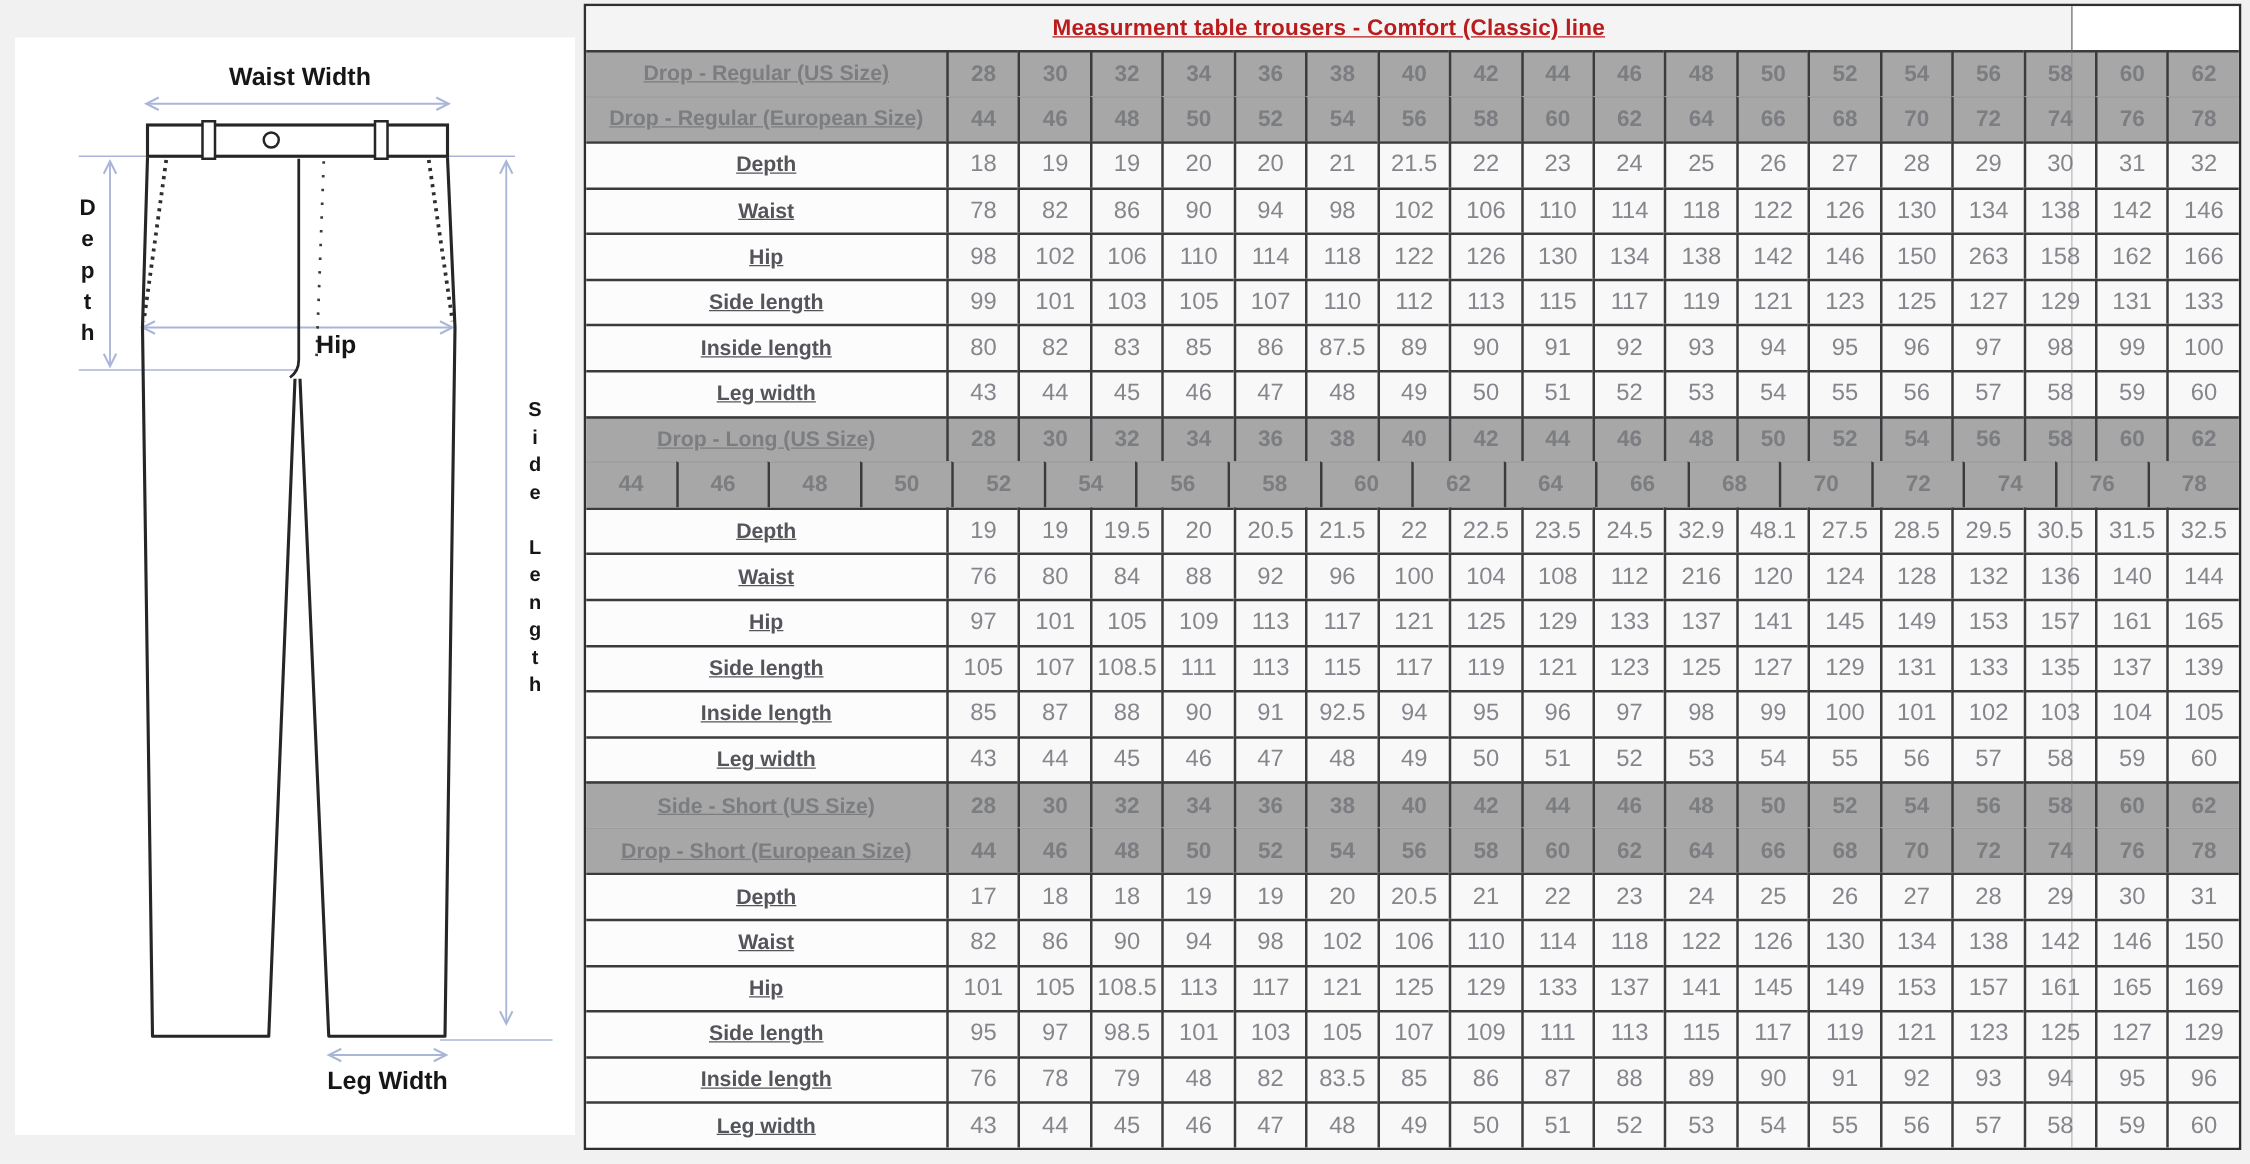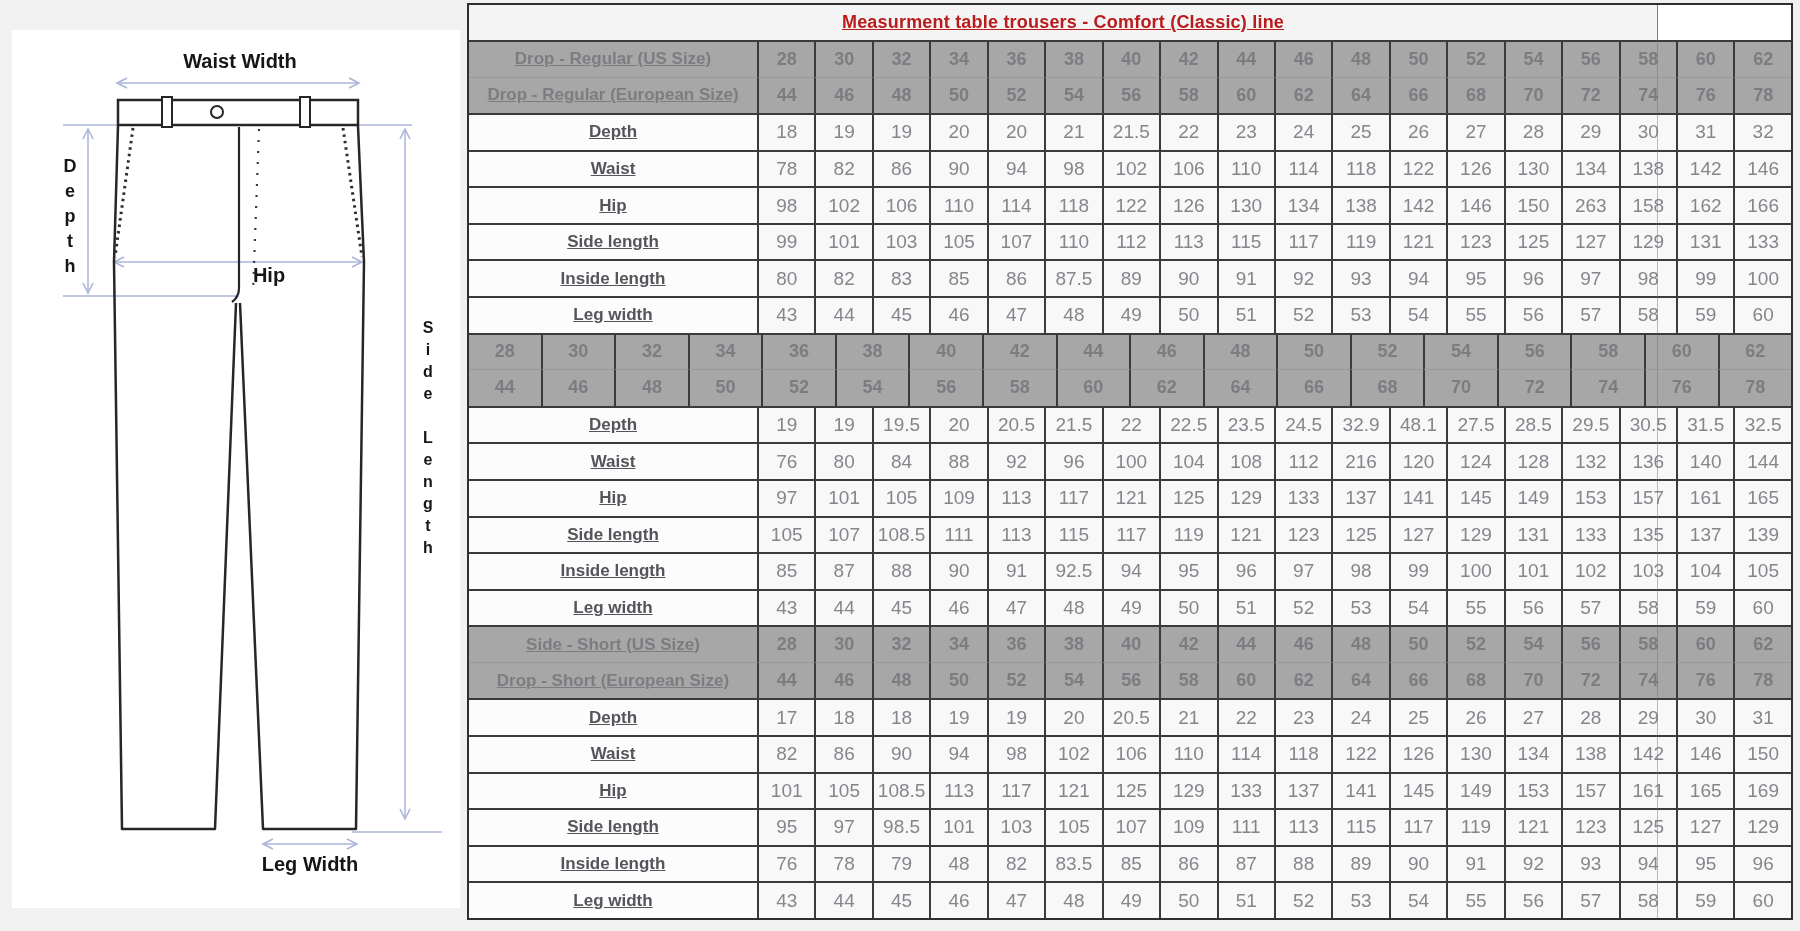--- a/index.html
+++ b/index.html
@@ -249,20 +249,21 @@
         <div class="cell num">53</div>
         <div class="cell num">54</div>
         <div class="cell num">55</div>
         <div class="cell num">56</div>
         <div class="cell num">57</div>
         <div class="cell num">58</div>
         <div class="cell num">59</div>
         <div class="cell num">60</div>
       </div>
       <div class="trow gray us">
+        <div class="cell label">Drop - Long (US Size)</div>
         <div class="cell num">28</div>
         <div class="cell num">30</div>
         <div class="cell num">32</div>
         <div class="cell num">34</div>
         <div class="cell num">36</div>
         <div class="cell num">38</div>
         <div class="cell num">40</div>
         <div class="cell num">42</div>
         <div class="cell num">44</div>
         <div class="cell num">46</div>

